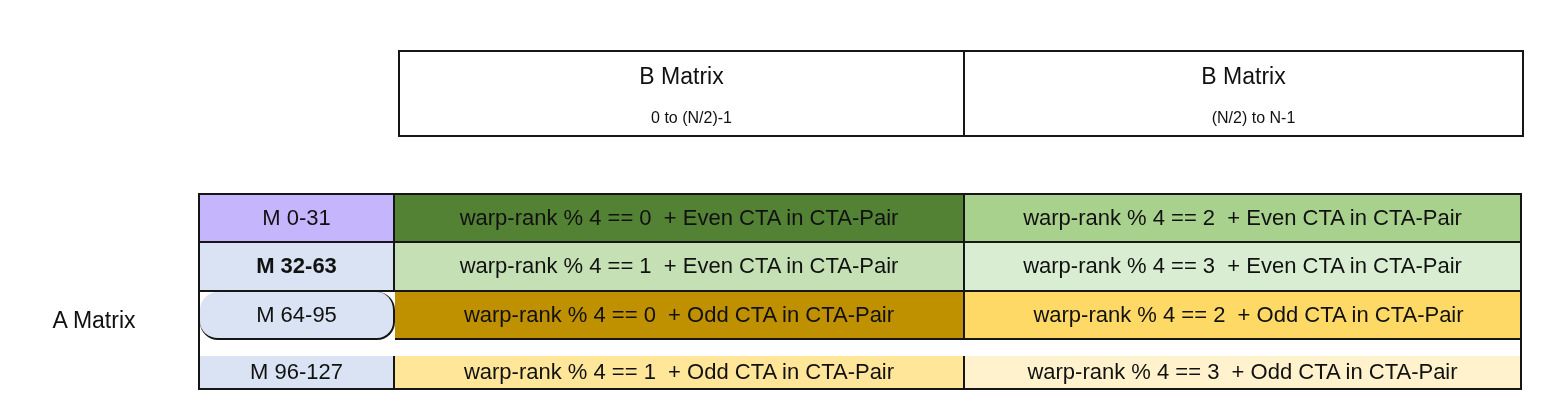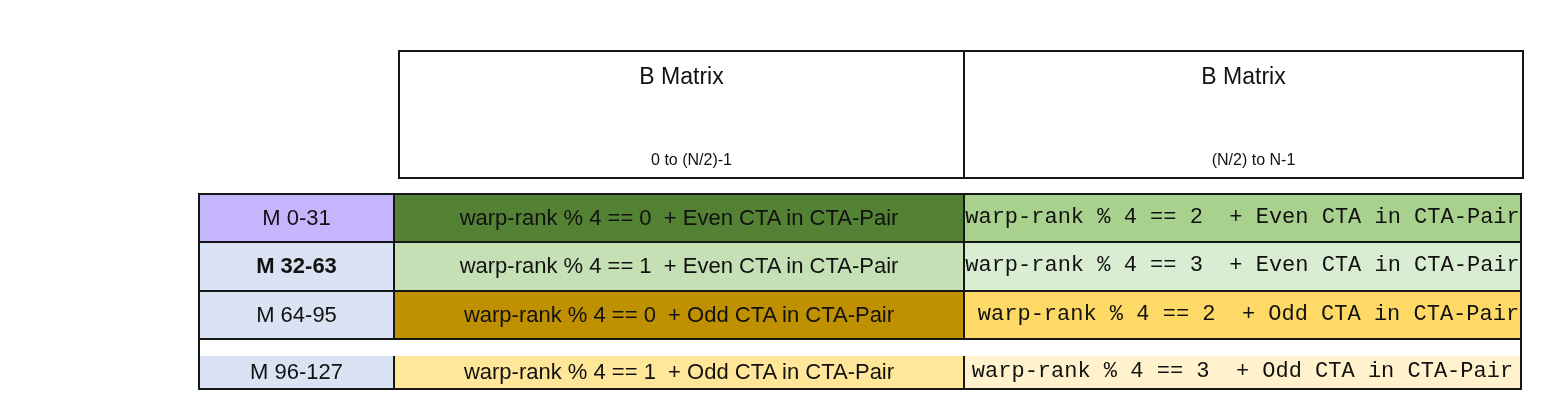--- a/index.html
+++ b/index.html
@@ -16,21 +16,21 @@
     background: #ffffff;
     overflow: hidden;
   }
 
   
   .b-header {
     position: absolute;
     left: 398px;
     top: 50px;
     width: 1126px;
-    height: 129px;
+    height: 87px;
     display: flex;
     border: 2px solid #161616;
     box-sizing: border-box;
     background: #ffffff;
   }
   .b-cell {
     display: flex;
     flex-direction: column;
     align-items: center;
     justify-content: space-between;
@@ -72,51 +72,52 @@
     align-items: center;
     justify-content: center;
     font-size: 22px;
     line-height: 1;
     border-right: 2px solid #161616;
     border-bottom: 2px solid #161616;
     box-sizing: border-box;
     white-space: pre;
     overflow: hidden;
   }
-  .cell.last-col { border-right: none; font-family: Liberation Mono, monospace; }
+  .cell.last-col { border-right: none; }
   .cell.last-row { border-bottom: none; margin-top: 16px; }
 </style>
 </head>
 <body>
 
 <div class="canvas">
 
   <div class="b-header">
     <div class="b-cell lo">
       <div class="b-title">B Matrix</div>
       <div class="b-range">0 to (N/2)-1</div>
     </div>
     <div class="b-cell hi">
       <div class="b-title">B Matrix</div>
       <div class="b-range">(N/2) to N-1</div>
     </div>
   </div>
 
+  <div class="a-label">A Matrix</div>
 
   <div class="matrix-table">
 
     <div class="cell" style="background-color: #c4b5fd;">M 0-31</div>
     <div class="cell" style="background-color: rgb(84, 130, 53);">warp-rank % 4 == 0  + Even CTA in CTA-Pair</div>
     <div class="cell last-col" style="background-color: rgb(169, 209, 142);">warp-rank % 4 == 2  + Even CTA in CTA-Pair</div>
 
     <div class="cell" style="background-color: rgb(218, 227, 243); font-weight: bold;">M 32-63</div>
     <div class="cell" style="background-color: rgb(197, 224, 180);">warp-rank % 4 == 1  + Even CTA in CTA-Pair</div>
     <div class="cell last-col" style="background-color: rgb(217, 237, 210);">warp-rank % 4 == 3  + Even CTA in CTA-Pair</div>
 
-    <div class="cell" style="background-color: rgb(218, 227, 243);">M 64-95</div>
+    <div class="cell" style="background-color: rgb(218, 227, 243); border-radius: 18px;">M 64-95</div>
     <div class="cell" style="background-color: rgb(191, 144, 0);">warp-rank % 4 == 0  + Odd CTA in CTA-Pair</div>
     <div class="cell last-col" style="background-color: rgb(255, 217, 102); padding-left: 12px;">warp-rank % 4 == 2  + Odd CTA in CTA-Pair</div>
 
     <div class="cell last-row" style="background-color: rgb(218, 227, 243);">M 96-127</div>
     <div class="cell last-row" style="background-color: rgb(255, 230, 153);">warp-rank % 4 == 1  + Odd CTA in CTA-Pair</div>
     <div class="cell last-col last-row" style="background-color: rgb(255, 242, 204);">warp-rank % 4 == 3  + Odd CTA in CTA-Pair</div>
 
   </div>
 </div>
 

